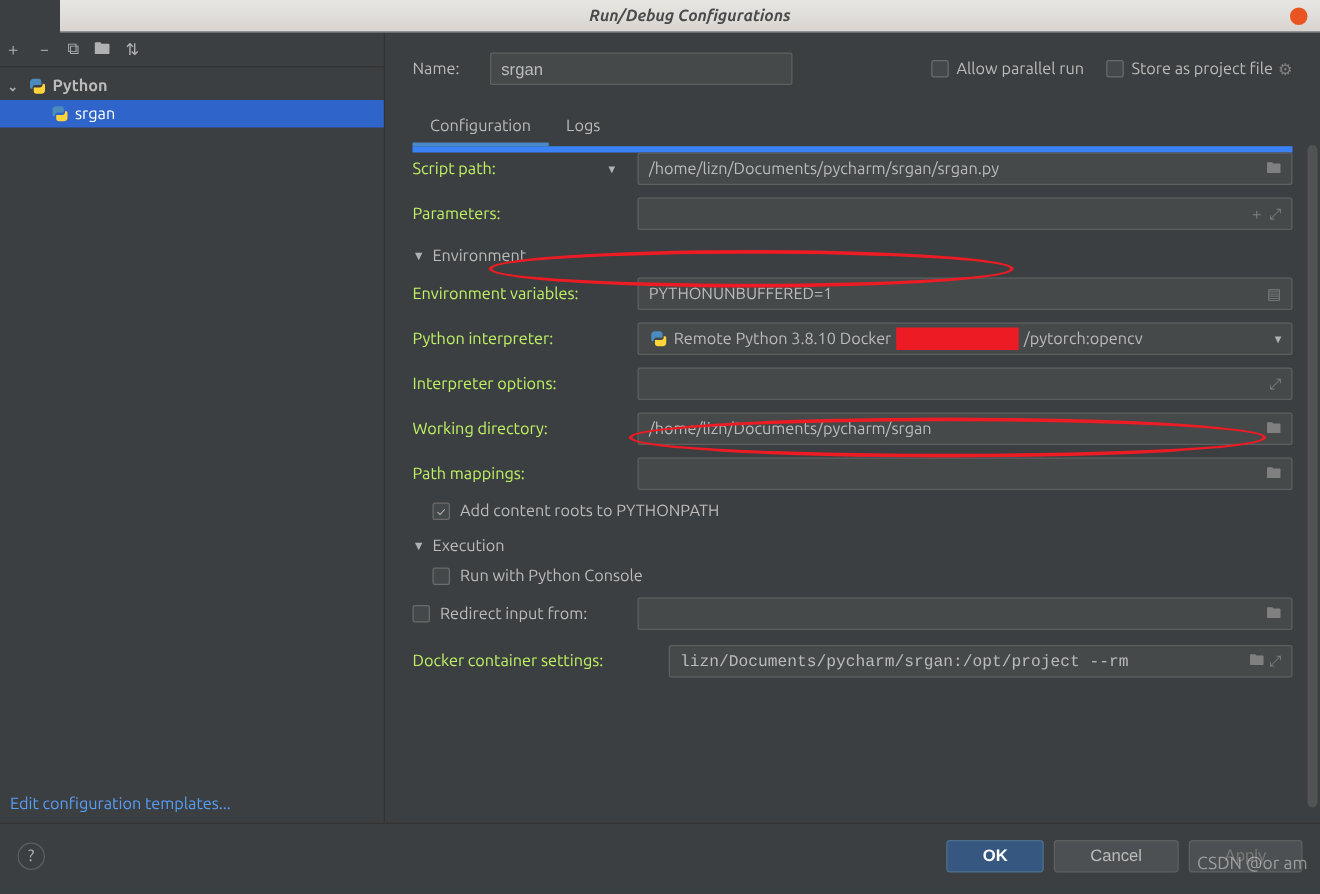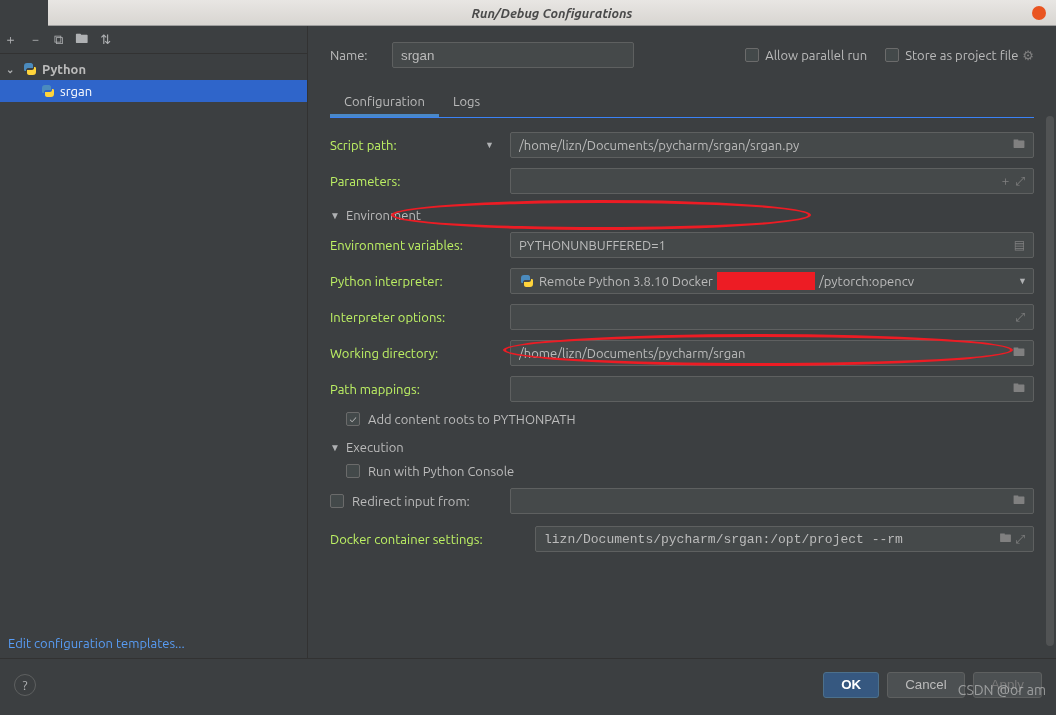--- a/index.html
+++ b/index.html
@@ -143,22 +143,22 @@
       justify-content: center;
       border-radius: 2px;
       font-size: 10px;
     }
     .checkbox.checked::after {
       content: "✓";
       color: #bbbbbb;
     }
     .tabs {
       display: flex;
-      border-bottom: 1px solid #3b82f6;
-      margin-bottom: 14px;
+      border-bottom: 5px solid #3b82f6;
+      margin-bottom: 0;
     }
     .tab {
       padding: 6px 14px;
       cursor: pointer;
       color: #bbbbbb;
     }
     .tab.active {
       border-bottom: 3px solid #4a88c7;
       color: #bbbbbb;
     }
@@ -264,21 +264,21 @@
       border-radius: 50%;
       display: flex;
       align-items: center;
       justify-content: center;
       color: #afb1b3;
       cursor: pointer;
     }
     .spacer { flex: 1; }
     .btn {
       height: 26px;
-      padding: 0 17px;
+      padding: 0 28px;
       background: #4c5052;
       border: 1px solid #5e6060;
       color: #bbbbbb;
       margin-left: 8px;
       border-radius: 3px;
       cursor: pointer;
     }
     .btn.primary {
       background: #365880;
       border-color: #4c708c;

